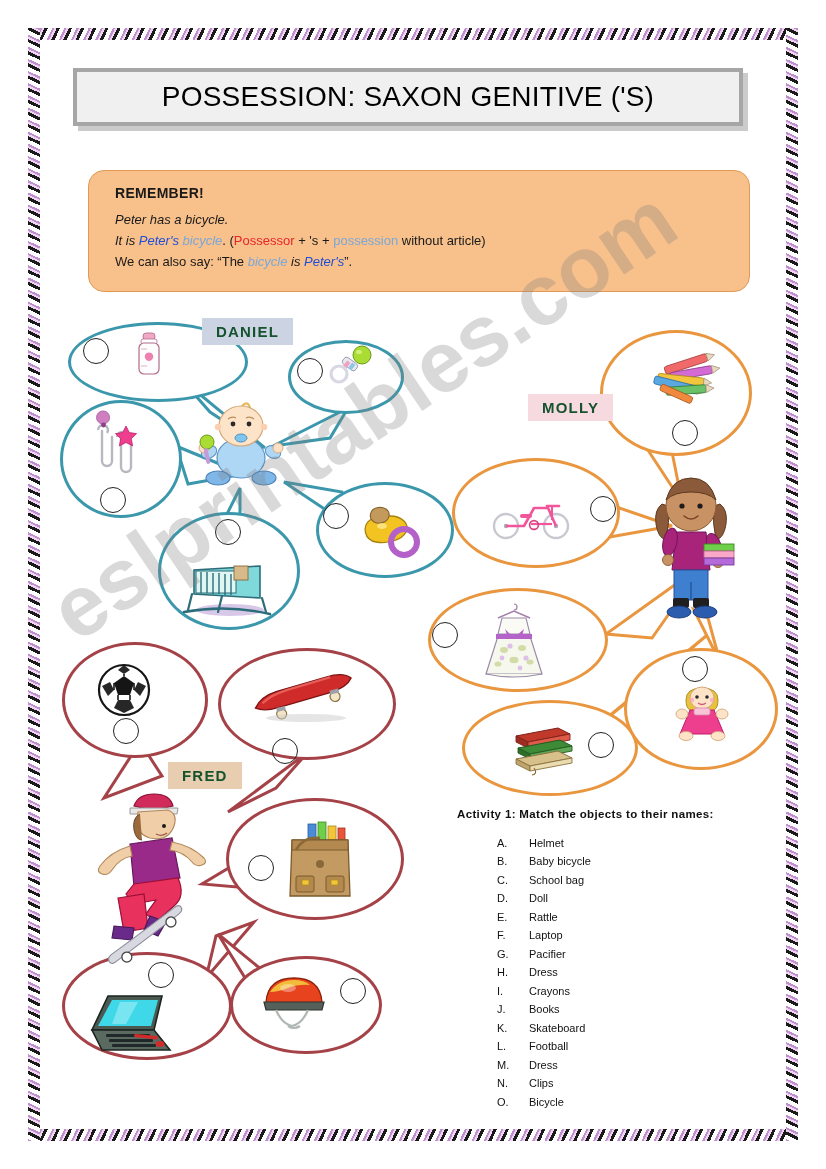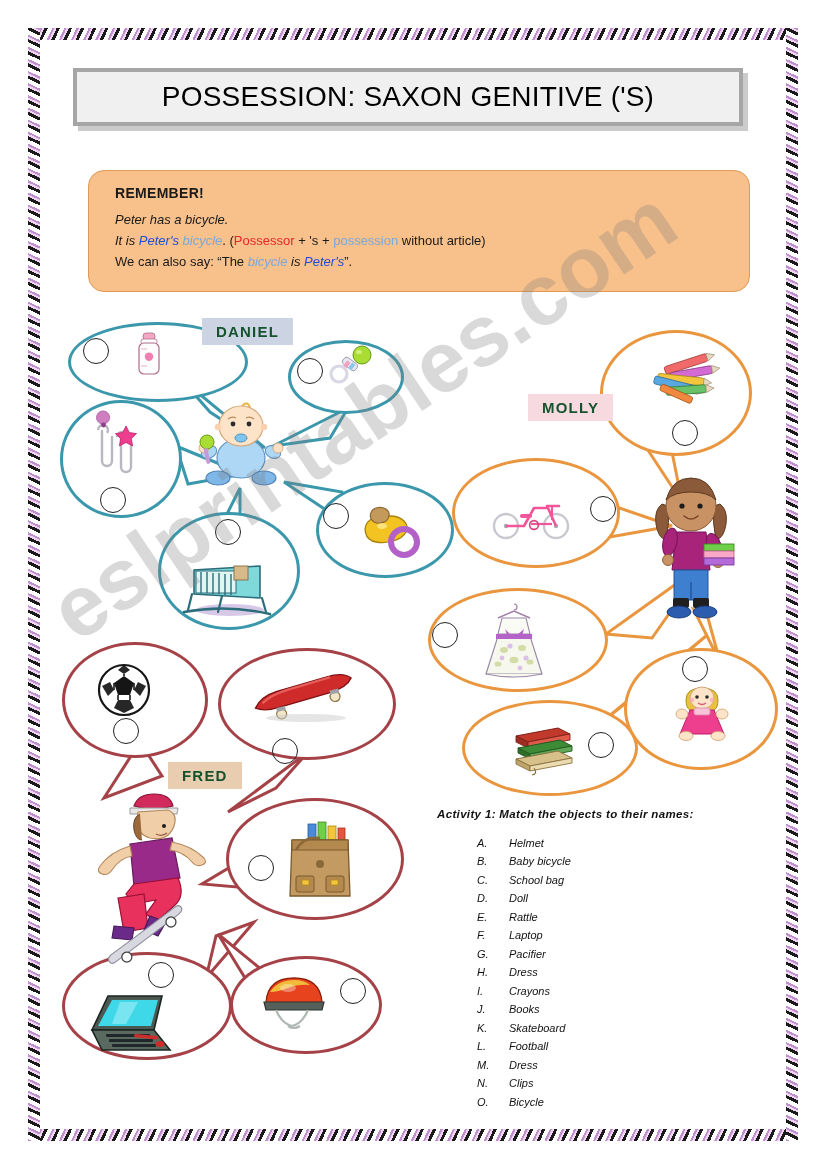--- a/index.html
+++ b/index.html
@@ -156,24 +156,23 @@
     color: #14532d;
     font-family: "Liberation Sans", sans-serif;
   }
   #label-daniel { left: 202px; top: 318px; background: #ccd4e4; }
   #label-molly  { left: 528px; top: 394px; background: #f7d9e0; }
   #label-fred   { left: 168px; top: 762px; background: #e8cdb0; }
 
   
   #activity {
     position: absolute;
-    left: 437px; top: 808px;
+    left: 457px; top: 808px;
     width: 330px;
     z-index: 20;
-    font-style: italic;
   }
   #activity-title {
     font-size: 11.5px;
     font-weight: bold;
     color: #111111;
     letter-spacing: 0.35px;
     margin-bottom: 14px;
   }
   #activity-list { margin: 0; padding: 0; list-style: none; }
   #activity-list li {

